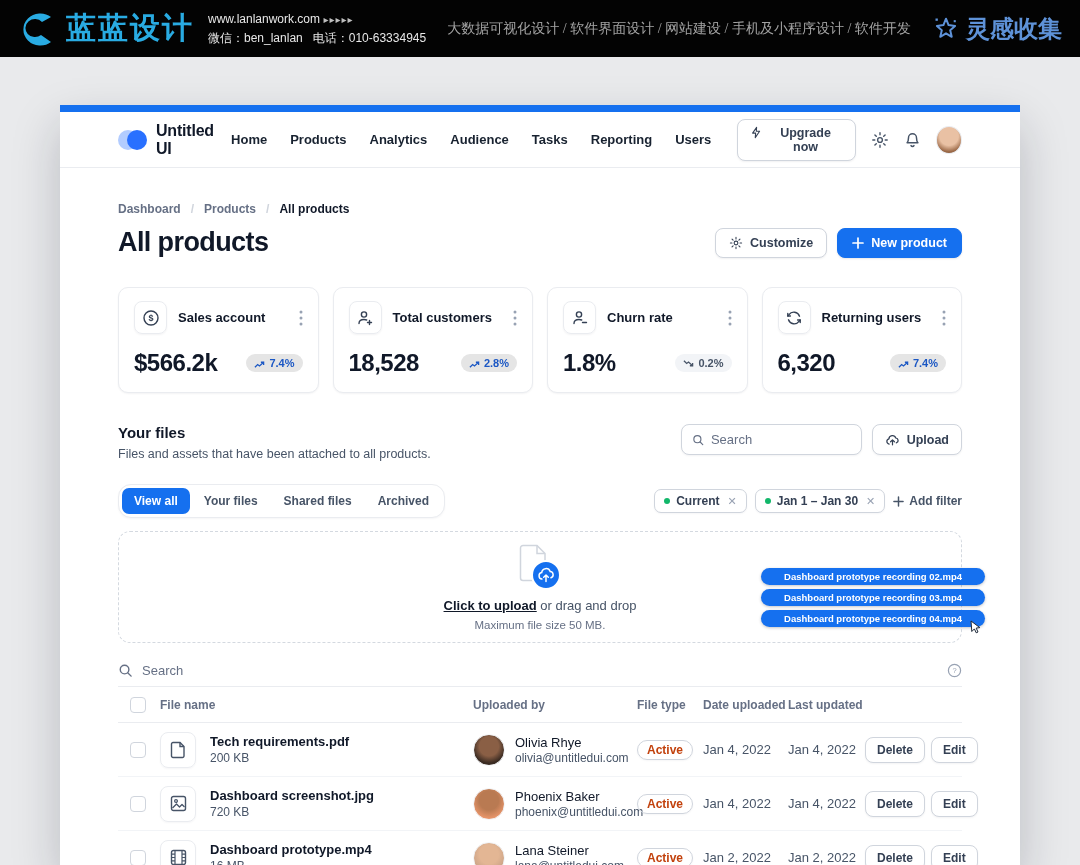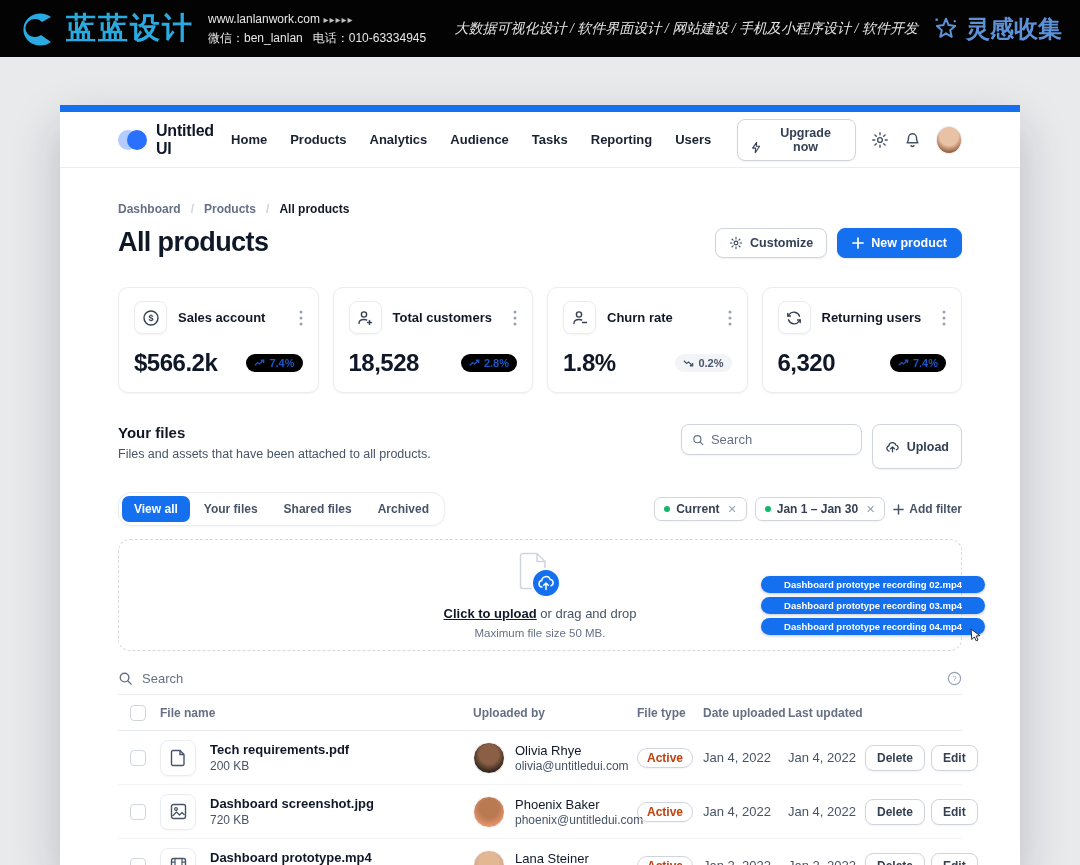--- a/index.html
+++ b/index.html
@@ -9,44 +9,44 @@
     background:#e9eaec; position:relative; overflow:hidden;
     color:#101828;
   }
   
   .banner { position:absolute; top:0; left:0; width:1080px; height:57px;
     background:#030303; display:flex; align-items:center; padding:0 18px; gap:14px; }
   .banner-logo { display:flex; align-items:center; gap:8px; }
   .banner-logo-text { color:#29abe2; font-size:30px; font-weight:bold; letter-spacing:2px; white-space:nowrap; }
   .banner-contact { color:#e8e8e8; font-size:12px; line-height:18px; white-space:nowrap; }
   .banner-contact .arrows { color:#bfbfbf; font-size:10px; letter-spacing:1px; }
-  .banner-services { flex:1; text-align:right;
-    font-family:"Liberation Serif","DejaVu Serif",serif; font-style:italic;
-    color:#e5e5e5; font-size:14px; white-space:nowrap; }
+  .banner-services { flex:1; text-align:center;
+    font-family:"Liberation Serif","DejaVu Serif",serif; 
+    color:#a3a3a3; font-size:14px; white-space:nowrap; }
   .banner-collect { display:flex; align-items:center; gap:6px; }
   .banner-collect-text { color:#5e92d8; font-size:24px; font-weight:bold; white-space:nowrap; }
 
   
   .card { position:absolute; left:60px; top:105px; width:960px; height:760px;
     background:#ffffff; box-shadow:0 20px 45px rgba(16,24,40,.22); }
   .card-topbar { height:7px; background:#1570ef; }
 
   
   .nav { height:56px; display:flex; align-items:center; padding:0 58px;
     border-bottom:1px solid #eaecf0; }
   .brand { display:flex; align-items:center; gap:9px; }
   .brand-mark { position:relative; width:30px; height:20px; }
   .brand-mark i { position:absolute; top:0; width:20px; height:20px; border-radius:50%; }
   .brand-mark i.lite { left:0; background:#b2ccff; }
   .brand-mark i.dark { left:9px; background:#2970ff; }
   .brand-name { font-size:16px; font-weight:800; letter-spacing:-.2px; }
   .nav-links { display:flex; gap:23px; margin-left:auto; }
   .nav-link { font-size:13px; font-weight:700; color:#182230; cursor:pointer; }
   .nav-actions { display:flex; align-items:center; gap:15px; margin-left:26px; }
-  .btn-upgrade { display:flex; align-items:flex-end; gap:6px; border:1px solid #d0d5dd;
+  .btn-upgrade { display:flex; align-items:flex-start; gap:6px; border:1px solid #d0d5dd;
     border-radius:8px; padding:6px 12px; font-size:12.5px; font-weight:700; color:#344054;
     background:#fff; box-shadow:0 1px 2px rgba(16,24,40,.06); cursor:pointer; }
   .icon-btn { color:#475467; display:flex; cursor:pointer; }
   .avatar { width:28px; height:28px; border-radius:50%;
     background:radial-gradient(circle at 50% 35%, #e9c1a4 0 45%, #9c6a48 75%, #6f4a33);
     border:1px solid #eaecf0; cursor:pointer; }
 
   .content { padding:0 58px; }
 
   
@@ -71,36 +71,36 @@
   .stat-top { display:flex; align-items:center; }
   .stat-ic { width:33px; height:33px; border:1px solid #eaecf0; border-radius:8px;
     display:flex; align-items:center; justify-content:center; color:#344054;
     box-shadow:0 1px 2px rgba(16,24,40,.05); }
   .stat-label { font-size:13px; font-weight:700; margin-left:11px; }
   .kebab { margin-left:auto; color:#98a2b3; display:flex; cursor:pointer; }
   .stat-bottom { margin-top:15px; display:flex; align-items:center; justify-content:space-between; }
   .stat-value { font-size:24px; font-weight:800; letter-spacing:-.5px; }
   .badge { display:flex; align-items:center; gap:4px; border-radius:999px;
     padding:3px 8px; font-size:11px; font-weight:700; }
-  .badge.up { background:#000000; color:#1b57c4; }
+  .badge.up { background:#e5e5e5; color:#1b57c4;align-items:flex-end; }
   .badge.down { background:#f2f4f7; color:#475467; }
 
   
   .files-head { margin-top:31px; display:flex; align-items:flex-start; justify-content:space-between; }
   .files-title { font-size:15px; font-weight:800; }
   .files-sub { margin-top:6px; font-size:12.5px; color:#475467; }
   .files-head-right { display:flex; gap:10px; }
   .search-box { display:flex; align-items:center; gap:7px; width:181px; height:31px;
     border:1px solid #d0d5dd; border-radius:8px; padding:0 10px; background:#fff;
     box-shadow:0 1px 2px rgba(16,24,40,.05); color:#667085; }
   .search-box input { border:0; outline:0; width:100%; font-size:13px; color:#344054;
     font-family:inherit; background:transparent; }
   .search-box input::placeholder { color:#667085; }
   .btn-upload { display:flex; align-items:center; gap:7px; border:1px solid #d0d5dd;
-    border-radius:8px; padding:0 12px; height:45px; font-size:12.5px; font-weight:700;
+    border-radius:8px; padding:0 12px; height:31px; font-size:12.5px; font-weight:700;
     color:#344054; background:#fff; box-shadow:0 1px 2px rgba(16,24,40,.05); cursor:pointer; }
 
   
   .tabs-row { margin-top:23px; display:flex; align-items:center; justify-content:space-between; }
   .tabs { display:flex; align-items:center; gap:2px; border:1px solid #eaecf0; border-radius:13px;
     background:#fff; padding:3px; box-shadow:0 1px 2px rgba(16,24,40,.04); }
   .tab { font-size:12px; font-weight:700; color:#475467; padding:6px 12px; border-radius:7px; cursor:pointer; }
   .tab.active { background:#1570ef; color:#fff; }
   .filters { display:flex; align-items:center; gap:8px; }
   .pill { display:flex; align-items:center; gap:6px; border:1px solid #d0d5dd; border-radius:7px;

